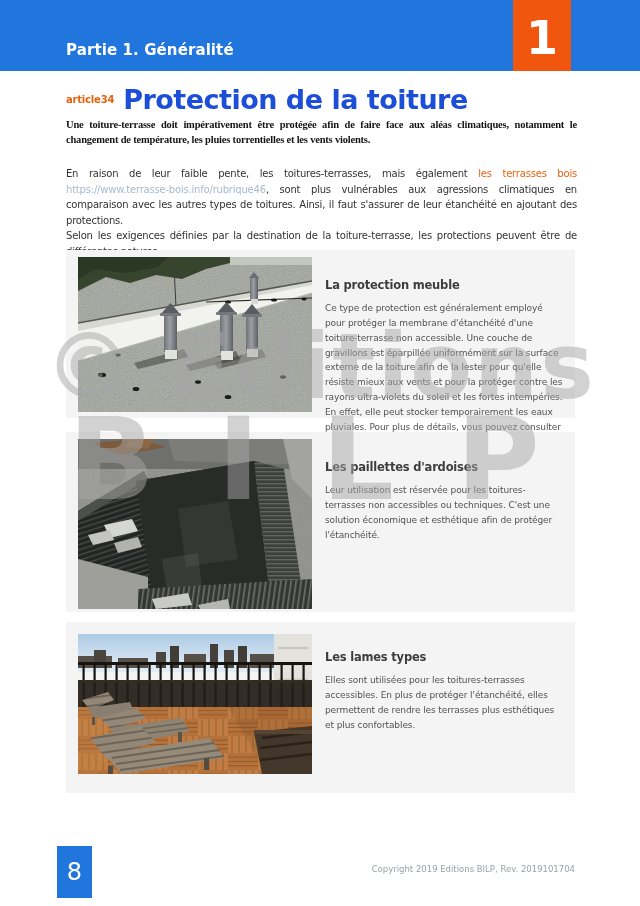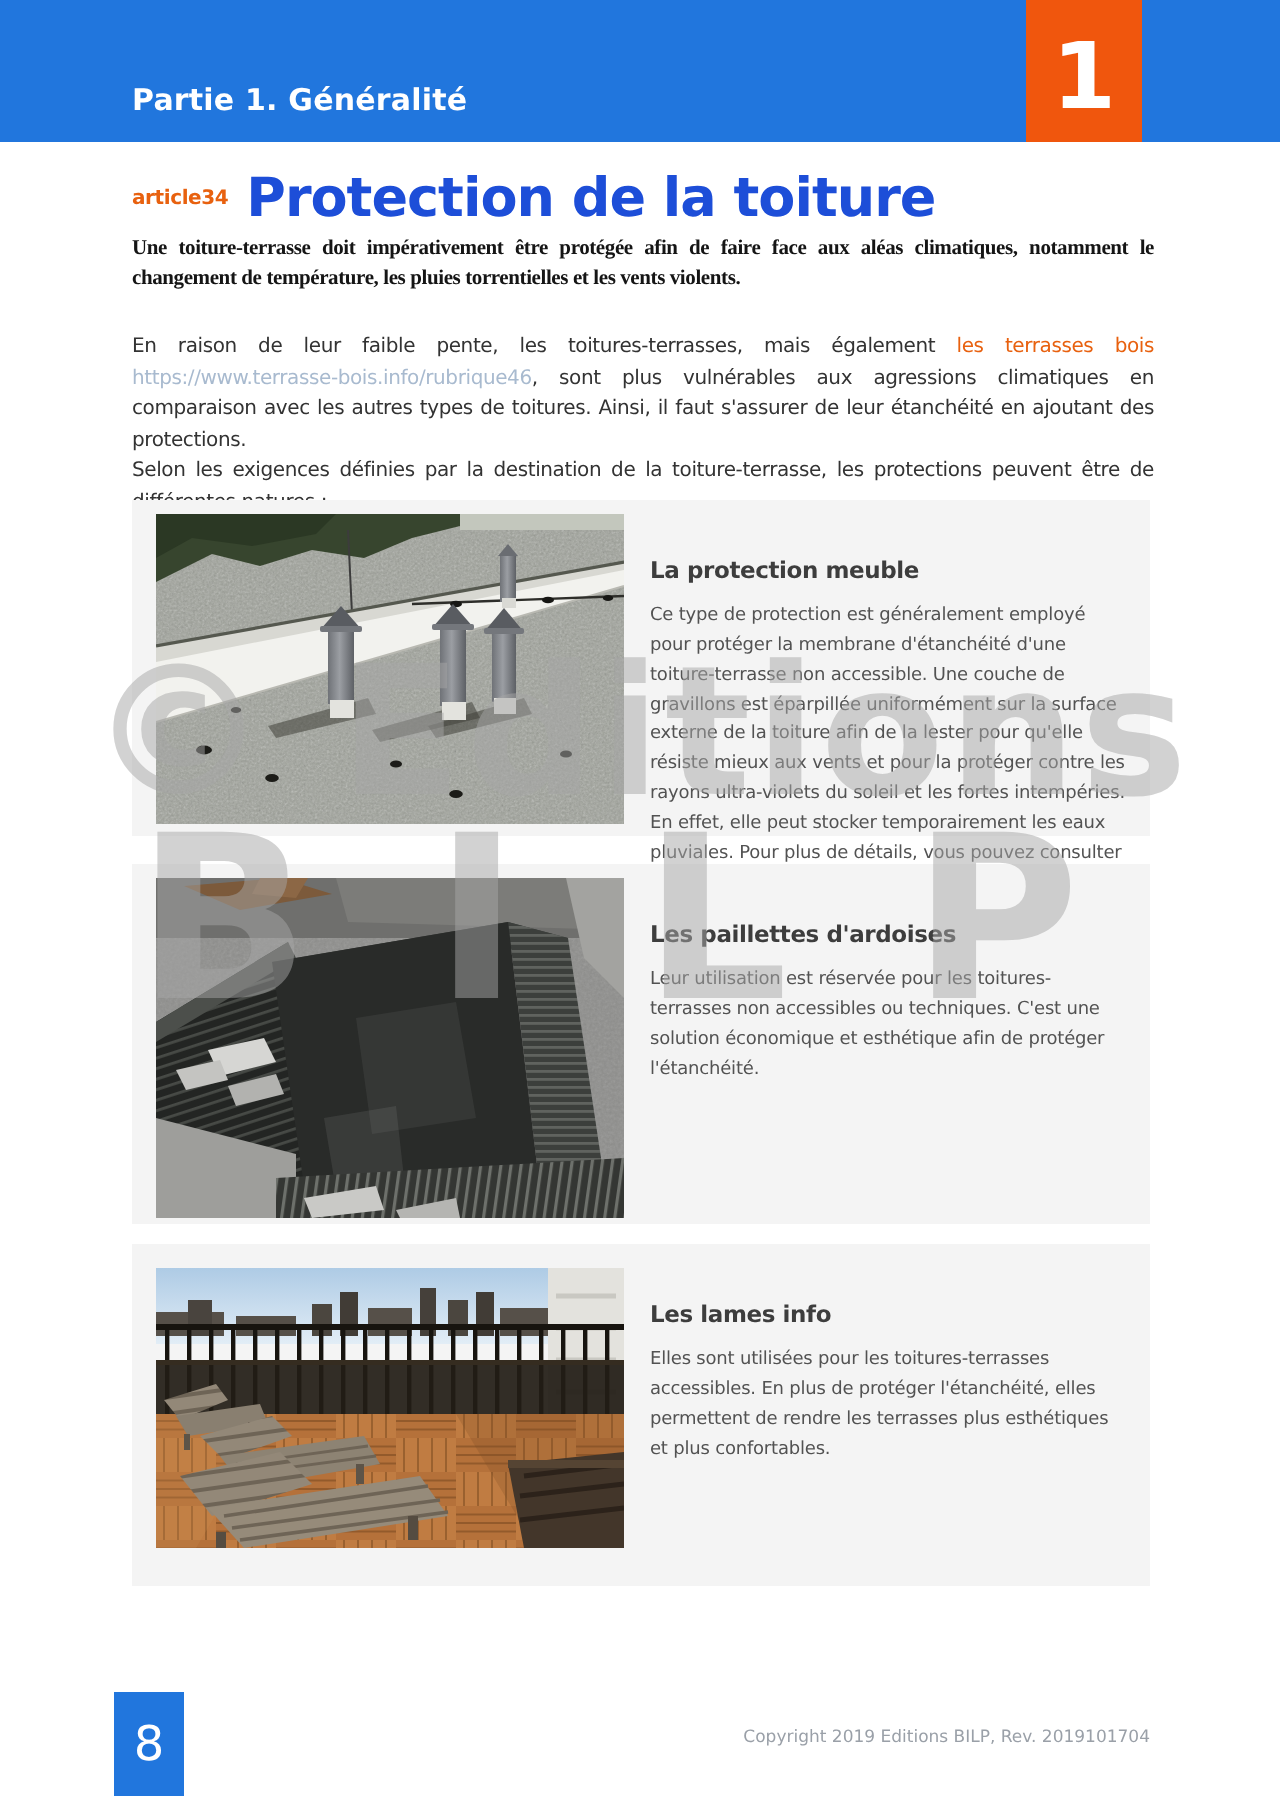--- a/index.html
+++ b/index.html
@@ -307,21 +307,21 @@
           <rect x="126" y="124" width="5" height="12" fill="#554c41"></rect>
         </g>
         <g>
           <polygon points="176,98 234,92 234,140 184,140" fill="#43362a"></polygon>
           <path d="M184,104 L234,98 M182,114 L234,108 M182,126 L234,120" stroke="#2c221a" stroke-width="2.4"></path>
           <rect x="176" y="96" width="58" height="4" fill="#554433"></rect>
         </g>
       </g>
     </svg>
     <div class="panel-text">
-      <div class="panel-heading">Les lames info</div>
+      <div class="panel-heading">Les lames types</div>
       <div class="panel-body">Elles sont utilisées pour les toitures-terrasses accessibles. En plus de protéger l'étanchéité, elles permettent de rendre les terrasses plus esthétiques et plus confortables.</div>
     </div>
   </div>
 
   <div class="watermark">
     <div class="wm-line1">© Editions</div>
     <div class="wm-line2">BILP</div>
   </div>
 
   <div class="pagenum-box">

